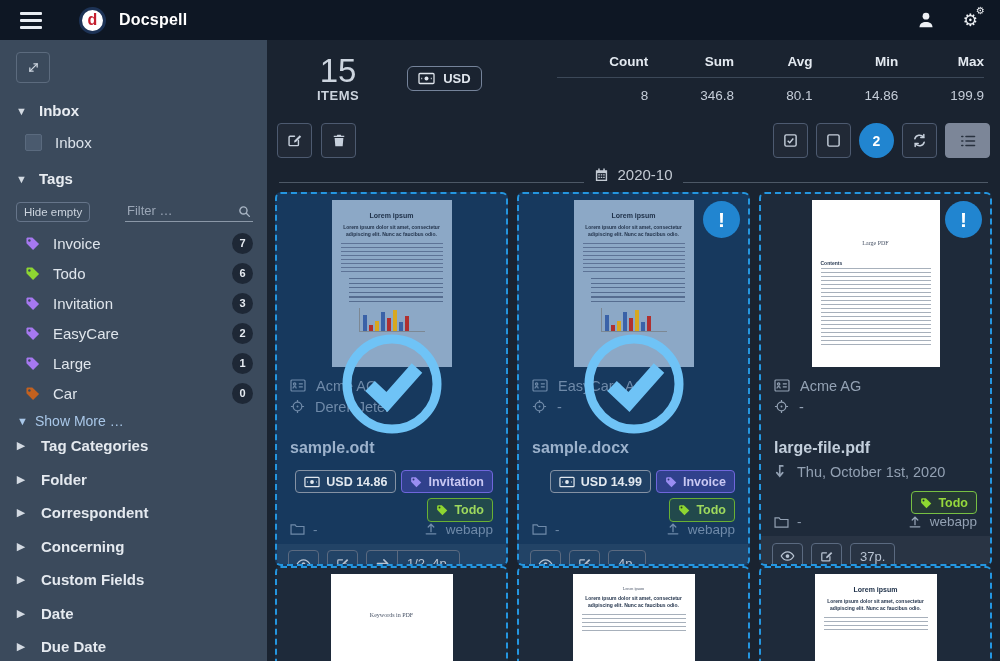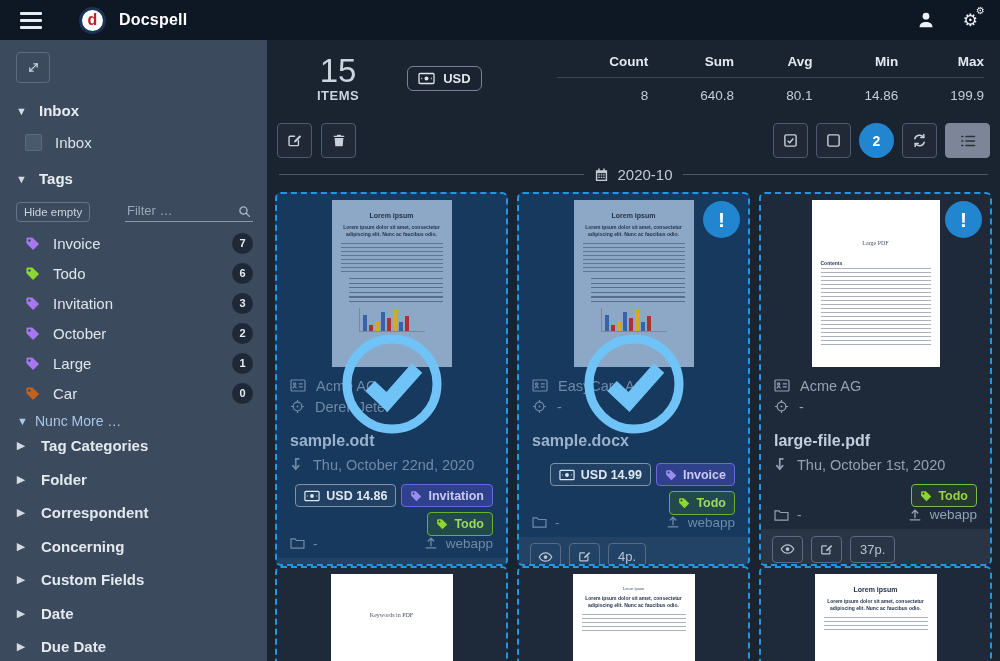--- a/index.html
+++ b/index.html
@@ -56,21 +56,21 @@
 
   .toolbar{display:flex;align-items:center;margin:12px 2px 8px;}
   .tbtn{width:35px;height:35px;border:1px solid #4d5a70;border-radius:4px;background:rgba(255,255,255,.03);
     color:#c7d0dc;display:flex;align-items:center;justify-content:center;cursor:pointer;}
   .toolbar .left{display:flex;gap:9px;}
   .toolbar .right{margin-left:auto;display:flex;gap:8px;align-items:center;}
   .count-circle{width:35px;height:35px;border-radius:50%;background:#2185d0;color:#fff;font-weight:bold;
     font-size:14px;display:flex;align-items:center;justify-content:center;}
   .tbtn.active{background:#7c8698;border-color:#7c8698;color:#28323f;width:45px;}
 
-  .date-sep{display:flex;align-items:center;gap:10px;color:#c3cad3;font-size:15px;margin:8px 4px 9px;}
+  .date-sep{display:flex;align-items:flex-end;gap:10px;color:#c3cad3;font-size:15px;margin:8px 4px 9px;}
   .date-sep .line{flex:1;height:1px;background:#4d5866;}
   .date-sep .lbl{display:flex;align-items:center;gap:8px;}
 
   .grid{display:grid;grid-template-columns:repeat(3,1fr);gap:9px;padding:0 0 0 0;}
   .card{position:relative;border:2px dashed #2496e0;border-radius:6px;background:#1e2a3a;height:374px;
     display:flex;flex-direction:column;overflow:hidden;cursor:pointer;}
   .card.selected{background:#17395e;}
   .card.partial{height:140px;}
 
   .thumb{height:173px;display:flex;justify-content:center;padding-top:6px;flex-shrink:0;position:relative;}
@@ -88,21 +88,21 @@
   .pg-serif{font-family:"Liberation Serif","DejaVu Serif",serif;font-size:6px;color:#4a5568;text-align:center;}
   .pg-sub{font-size:5px;font-weight:bold;color:#2c3d55;margin:4px 0 2px;}
 
   .alert-badge{position:absolute;top:7px;right:8px;width:37px;height:37px;border-radius:50%;background:#2185d0;
     color:#fff;font-weight:bold;font-size:21px;display:flex;align-items:center;justify-content:center;z-index:5;}
   .check-overlay{position:absolute;left:50%;top:190px;transform:translate(-50%,-50%);z-index:6;pointer-events:none;}
 
   .meta{flex:1;display:flex;flex-direction:column;padding:8px 13px 0;}
   .mrow{display:flex;align-items:center;gap:10px;font-size:14.5px;color:#93a1b3;height:21px;}
   .selected .mrow{color:#6f8aa9;}
-  .card-title{font-size:16px;font-weight:bold;color:#c3cfdc;margin:15px 0 4px;}
+  .card-title{font-size:16px;font-weight:bold;color:#c3cfdc;margin:22px 0 4px;}
   .selected .card-title{color:#9cb2cc;}
   .badges{display:flex;justify-content:flex-end;flex-wrap:wrap;gap:5px;margin-top:9px;}
   .badge{display:inline-flex;align-items:center;gap:6px;border-radius:4px;padding:2.5px 8px;
     font-size:12.5px;font-weight:bold;border:1px solid;line-height:1.3;}
   .badge.money{border-color:#8592a4;color:#e2e8ef;background:rgba(255,255,255,.04);}
   .badge.purple{border-color:#6f66db;background:rgba(83,76,204,.42);color:#c9c8f3;}
   .badge.green{border-color:#69b034;background:rgba(58,112,38,.30);color:#9ed95d;}
   .card:not(.selected) .badge.green{color:#96d83c;border-color:#77c043;background:rgba(70,120,35,.18);}
   .folder-row{margin-top:auto;display:flex;justify-content:space-between;align-items:center;
     font-size:13.5px;color:#93a1b3;padding-bottom:7px;}
@@ -199,21 +199,21 @@
           <circle cx="4.7" cy="4.7" r="1.3" fill="#3b4a5c"></circle>
         </svg>
     <span>Invitation</span>
     <span class="tag-count">3</span>
   </div>
   <div class="tag-row">
     <svg width="15" height="15" viewBox="0 0 16 16">
           <path d="M1.5 2.5v5.3L8.6 15 15 8.6 7.8 1.5H2.5z" fill="#a678f0"></path>
           <circle cx="4.7" cy="4.7" r="1.3" fill="#3b4a5c"></circle>
         </svg>
-    <span>October</span>
+    <span>EasyCare</span>
     <span class="tag-count">2</span>
   </div>
   <div class="tag-row">
     <svg width="15" height="15" viewBox="0 0 16 16">
           <path d="M1.5 2.5v5.3L8.6 15 15 8.6 7.8 1.5H2.5z" fill="#a678f0"></path>
           <circle cx="4.7" cy="4.7" r="1.3" fill="#3b4a5c"></circle>
         </svg>
     <span>Large</span>
     <span class="tag-count">1</span>
   </div>
@@ -221,21 +221,21 @@
     <svg width="15" height="15" viewBox="0 0 16 16">
           <path d="M1.5 2.5v5.3L8.6 15 15 8.6 7.8 1.5H2.5z" fill="#c3611f"></path>
           <circle cx="4.7" cy="4.7" r="1.3" fill="#3b4a5c"></circle>
         </svg>
     <span>Car</span>
     <span class="tag-count">0</span>
   </div>
 
   <div class="show-more">
     <span class="chev">▼</span>
-    <span>Nunc More …</span>
+    <span>Show More …</span>
   </div>
 
   <div class="collapsed-row">
     <span class="chev">▶</span>
     <span>Tag Categories</span>
   </div>
   <div class="collapsed-row">
     <span class="chev">▶</span>
     <span>Folder</span>
   </div>
@@ -281,21 +281,21 @@
       <tbody>
             <tr>
         <th>Count</th>
         <th>Sum</th>
         <th>Avg</th>
         <th>Min</th>
         <th>Max</th>
       </tr>
       <tr>
         <td>8</td>
-        <td>640.8</td>
+        <td>346.8</td>
         <td>80.1</td>
         <td>14.86</td>
         <td>199.9</td>
       </tr>
     </tbody>
         </table>
   </div>
 
   <div class="toolbar">
     <div class="left">
@@ -390,27 +390,20 @@
         </div>
         <div class="mrow">
           <svg width="15" height="15" viewBox="0 0 16 16" stroke="currentColor" stroke-width="1.3" fill="none">
                 <circle cx="8" cy="8" r="4.6"></circle>
                 <circle cx="8" cy="8" r="1" fill="currentColor" stroke="none"></circle>
                 <path d="M8 1v2.2M8 12.8V15M1 8h2.2M12.8 8H15"></path>
               </svg>
           <span>Derek Jeter</span>
         </div>
         <div class="card-title">sample.odt</div>
-        <div class="mrow">
-          <svg width="13" height="15" viewBox="0 0 14 16" stroke="currentColor" stroke-width="1.8" fill="none" stroke-linecap="round">
-                <path d="M9.5 2H6.2v9.5"></path>
-                <path d="M3 9.2 6.2 13l3.2-3.8"></path>
-              </svg>
-          <span>Thu, October 22nd, 2020</span>
-        </div>
         <div class="badges">
           <span class="badge money">
             <svg width="16" height="12" viewBox="0 0 17 12" stroke="currentColor" stroke-width="1.3" fill="none">
                   <rect x="1" y="1" width="15" height="10" rx="1"></rect>
                   <circle cx="8.5" cy="6" r="2" fill="currentColor" stroke="none"></circle>
                   <path d="M3.3 6h.9M12.8 6h.9"></path>
                 </svg>
             <span>USD  14.86</span>
           </span>
           <span class="badge purple">

